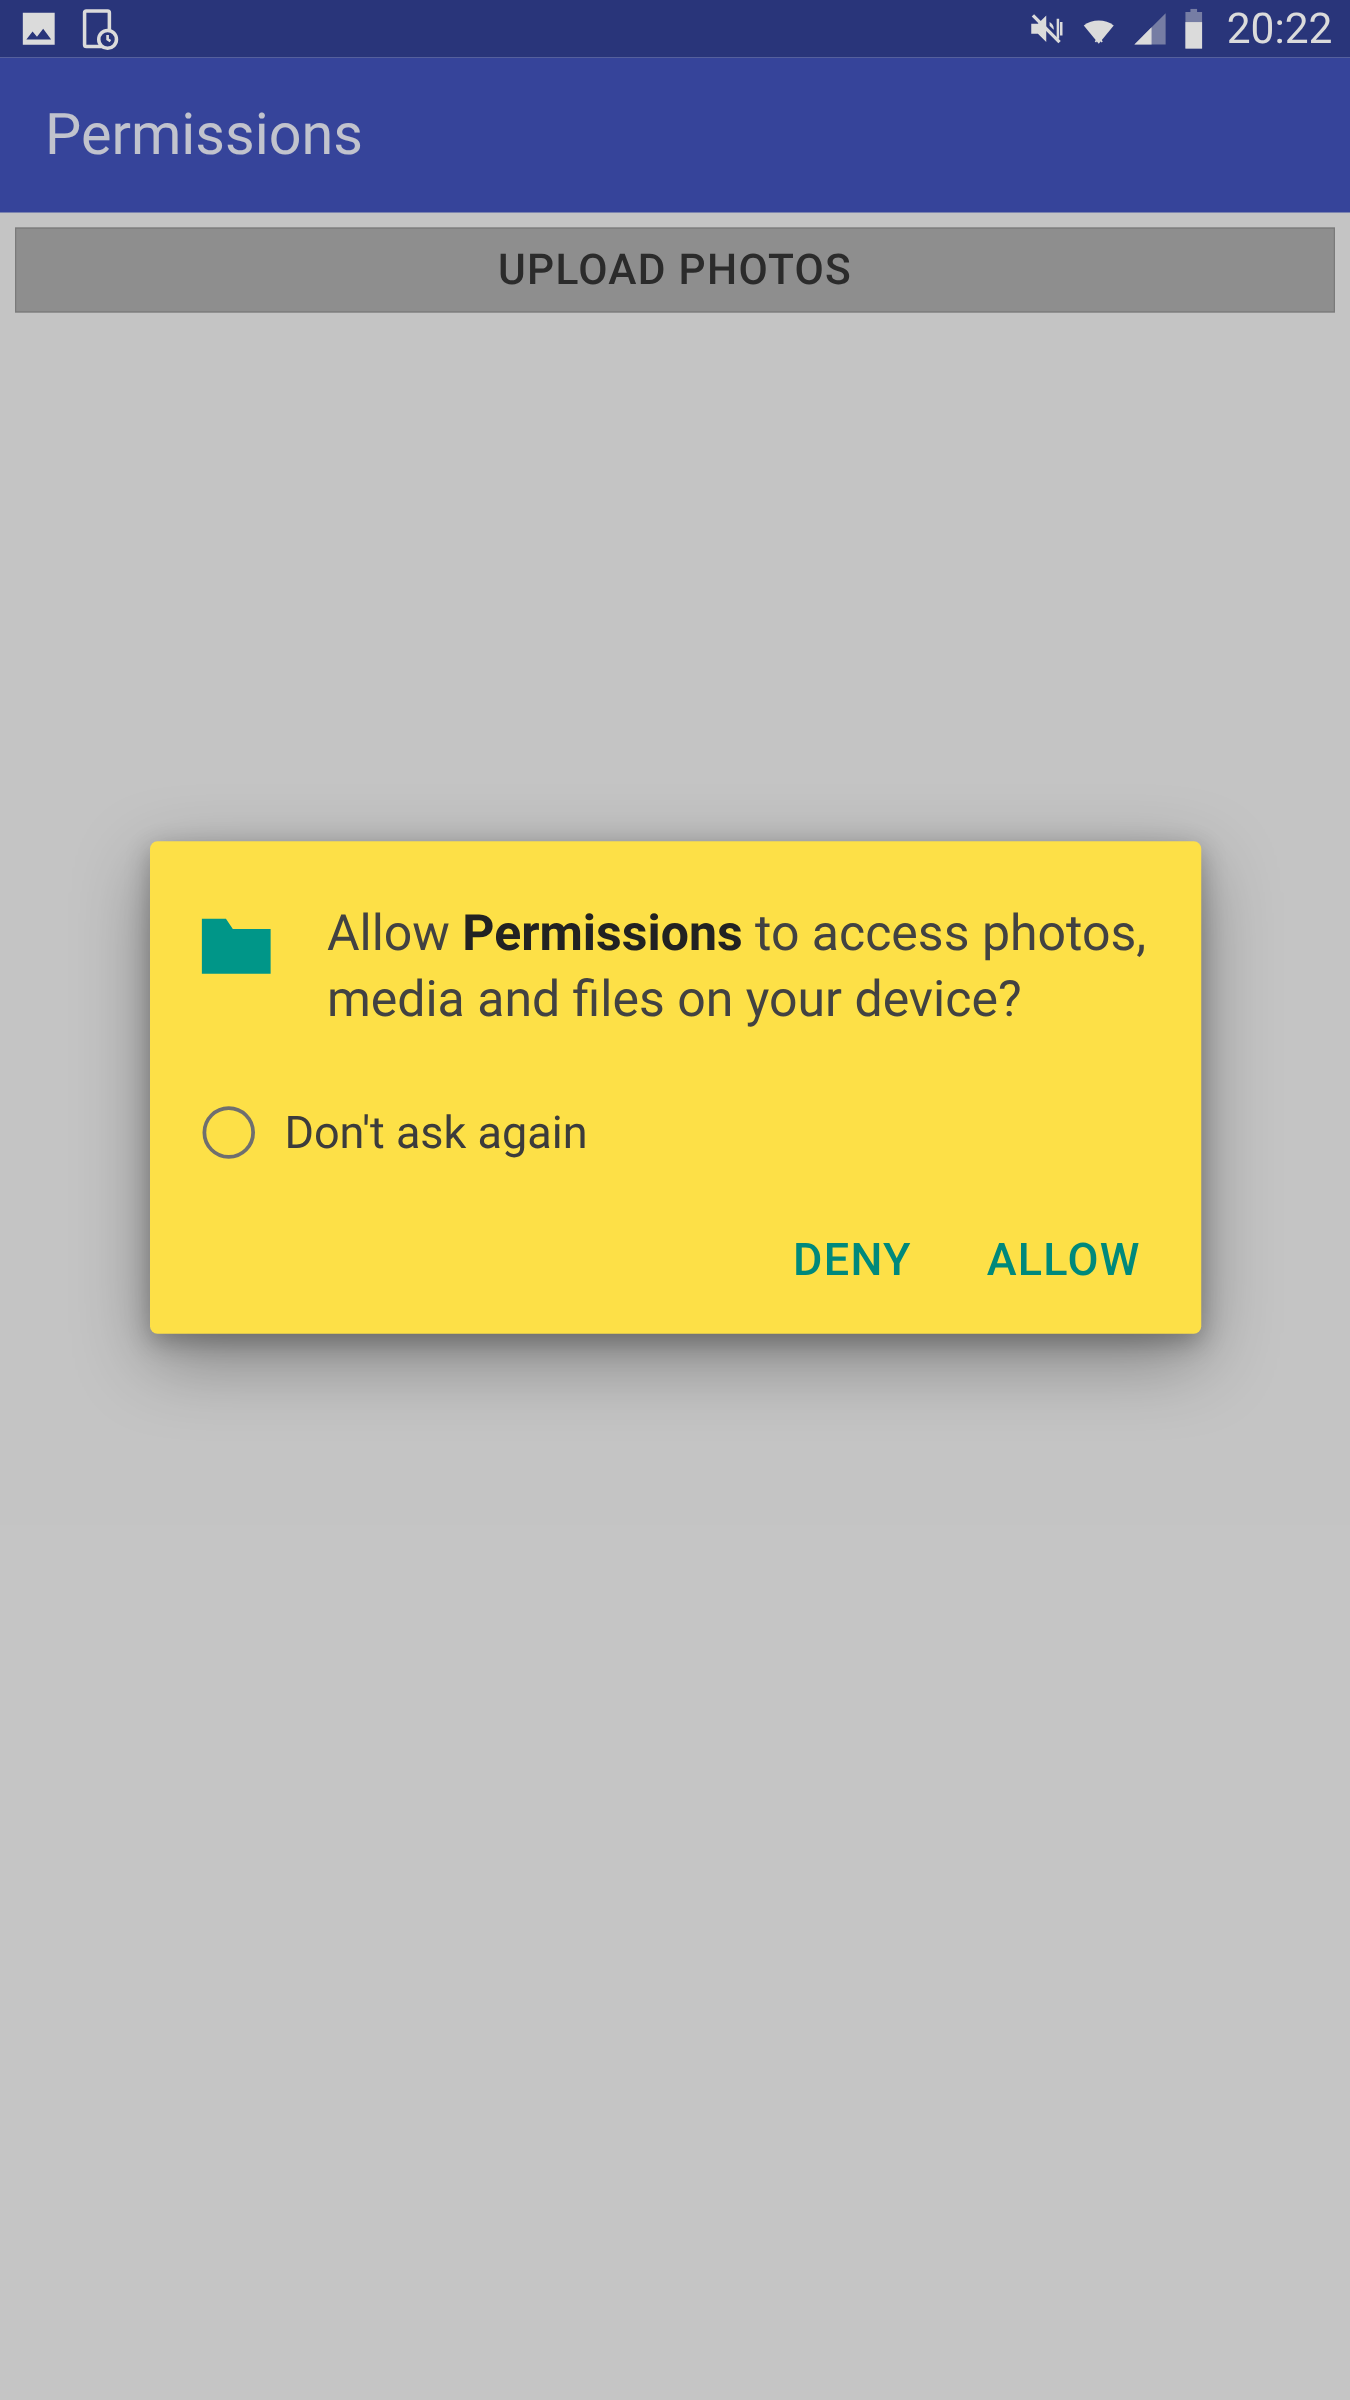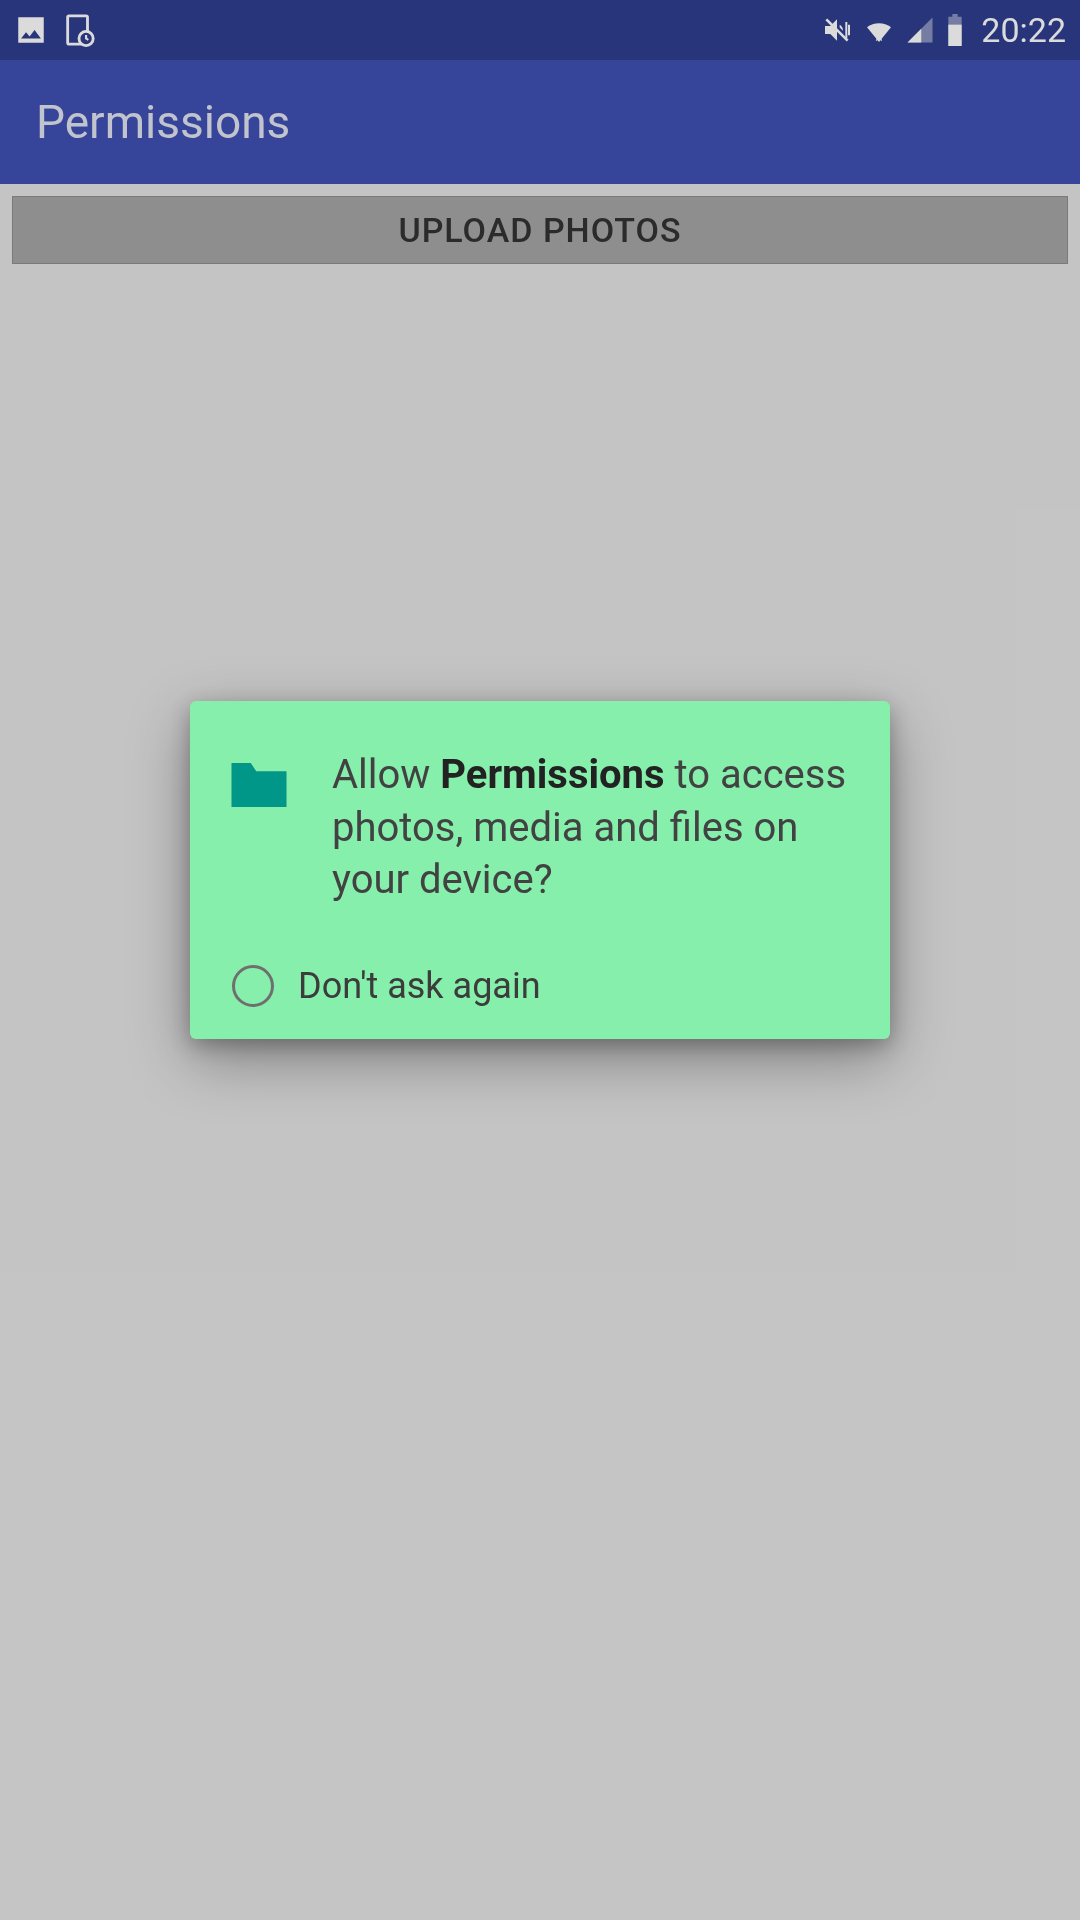--- a/index.html
+++ b/index.html
@@ -9,21 +9,21 @@
     }
     body {
       width: 1080px;
       height: 1920px;
       font-family: Roboto, Arial, sans-serif;
       background: #e5e5e5;
       position: relative;
       overflow: hidden;
     }
     .status-bar {
-      height: 60px;
+      height: 46px;
       background: #303e8f;
       display: flex;
       align-items: center;
       justify-content: space-between;
       padding: 0 14px;
       color: #fff;
     }
     .status-left {
       display: flex;
       gap: 14px;
@@ -70,22 +70,22 @@
     }
     .scrim {
       position: absolute;
       inset: 0;
       background: rgba(0,0,0,0.14);
       display: flex;
       align-items: center;
       justify-content: center;
     }
     .dialog {
-      width: 700px;
-      background: #86efac;
+      width: 841px;
+      background: #fde047;
       border-radius: 6px;
       box-shadow: 0 20px 60px rgba(0,0,0,0.35), 0 6px 20px rgba(0,0,0,0.25);
       padding: 48px 36px 32px 36px;
       margin-top: -180px;
     }
     .dialog-top {
       display: flex;
       gap: 40px;
       align-items: flex-start;
     }
@@ -205,14 +205,18 @@
       <div class="dialog-msg">
         <span>Allow </span><strong>Permissions</strong><span> to access photos, media and files on your device?</span>
       </div>
     </div>
 
     <div class="checkbox-row">
       <span class="radio-ring"></span>
       <span class="checkbox-label">Don't ask again</span>
     </div>
 
+    <div class="dialog-actions">
+      <span class="dlg-btn">DENY</span>
+      <span class="dlg-btn">ALLOW</span>
+    </div>
   </div>
 </div>
 
 </body></html>

